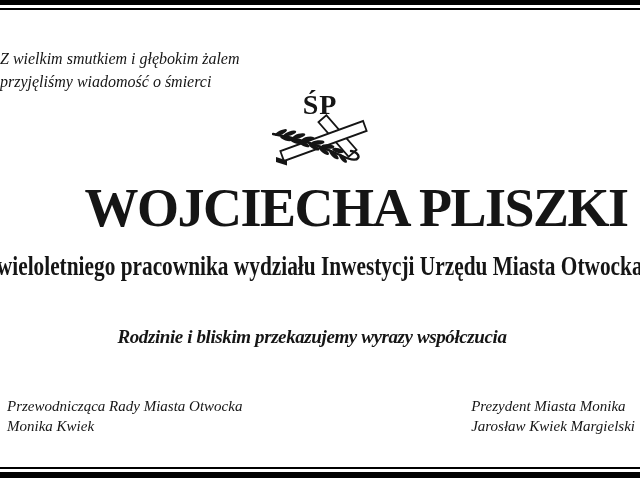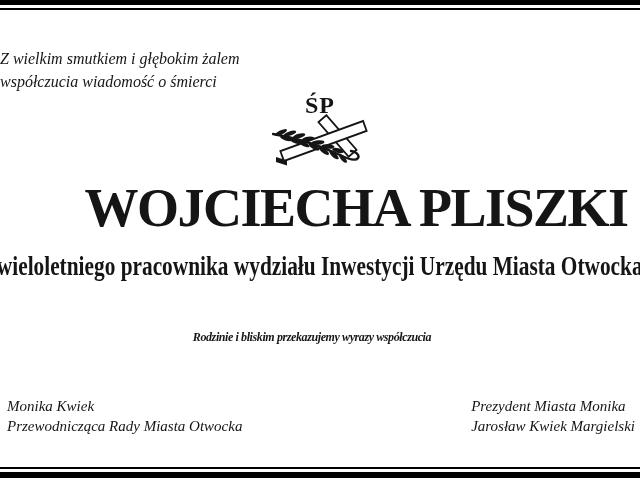--- a/index.html
+++ b/index.html
@@ -32,21 +32,21 @@
   .intro{
     position:absolute;top:24px;left:0;width:640px;
     text-align:left;
     font-style:italic;
     font-size:16px;line-height:23px;margin-top:23px;
   }
   .sp{
     position:absolute;top:91px;left:0;width:640px;
     text-align:center;
     font-weight:bold;
-    font-size:24px;line-height:28px;
+    font-size:28px;line-height:28px;
     letter-spacing:1px;
   }
   .emblem{
     position:absolute;left:272px;top:114px;width:96px;height:56px;
   }
   .title{
     position:absolute;top:182px;left:0;width:640px;
     text-align:center;
     font-weight:bold;
     font-size:54px;line-height:52px;
@@ -63,21 +63,21 @@
     font-weight:bold;
     font-size:27px;line-height:30px;
     white-space:nowrap;
     transform:scaleX(0.79);
     transform-origin:center;
   }
   .condolence{
     position:absolute;top:327px;left:0;width:624px;
     text-align:center;
     font-weight:bold;font-style:italic;
-    font-size:12px;line-height:20px;
+    font-size:19px;line-height:20px;
     letter-spacing:-0.4px;
   }
   .sig{
     position:absolute;top:397px;
     font-style:italic;
     font-size:15px;line-height:19.5px;
     white-space:nowrap;
   }
   .sig-left{left:7px;text-align:left;}
   .sig-right{right:5px;text-align:left;}
@@ -88,21 +88,21 @@
 <div class="stage">
 
   <div class="rule rule-top">
     <div class="bar thick"></div>
     <div class="bar gap"></div>
     <div class="bar thin"></div>
   </div>
 
   <div class="intro">
     <div>Z wielkim smutkiem i głębokim żalem</div>
-    <div>współczucia wiadomość o śmierci</div>
+    <div>przyjęliśmy wiadomość o śmierci</div>
   </div>
 
   <div class="sp">ŚP</div>
 
   <div class="emblem">
     <svg width="96" height="56" viewBox="0 0 96 56" xmlns="http://www.w3.org/2000/svg" aria-hidden="true">
 
       <rect x="42.5" y="16.75" width="46" height="10.5" fill="#ffffff" stroke="#151515" stroke-width="1.8" transform="rotate(49 65.5 22)"></rect>
 
       <rect x="7.5" y="21.75" width="88" height="10.5" fill="#ffffff" stroke="#151515" stroke-width="1.8" transform="rotate(-20 51.5 27)"></rect>
@@ -132,22 +132,22 @@
 
   <div class="title">WOJCIECHA PLISZKI</div>
 
   <div class="desc-wrap">
     <span class="desc">wieloletniego pracownika wydziału Inwestycji Urzędu Miasta Otwocka</span>
   </div>
 
   <div class="condolence">Rodzinie i bliskim przekazujemy wyrazy współczucia</div>
 
   <div class="sig sig-left">
+    <div>Przewodnicząca Rady Miasta Otwocka</div>
     <div>Monika Kwiek</div>
-    <div>Przewodnicząca Rady Miasta Otwocka</div>
   </div>
   <div class="sig sig-right">
     <div>Prezydent Miasta Monika</div>
     <div>Jarosław Kwiek Margielski</div>
   </div>
 
   <div class="rule rule-bottom">
     <div class="bar thin"></div>
     <div class="bar gap"></div>
     <div class="bar thick"></div>

